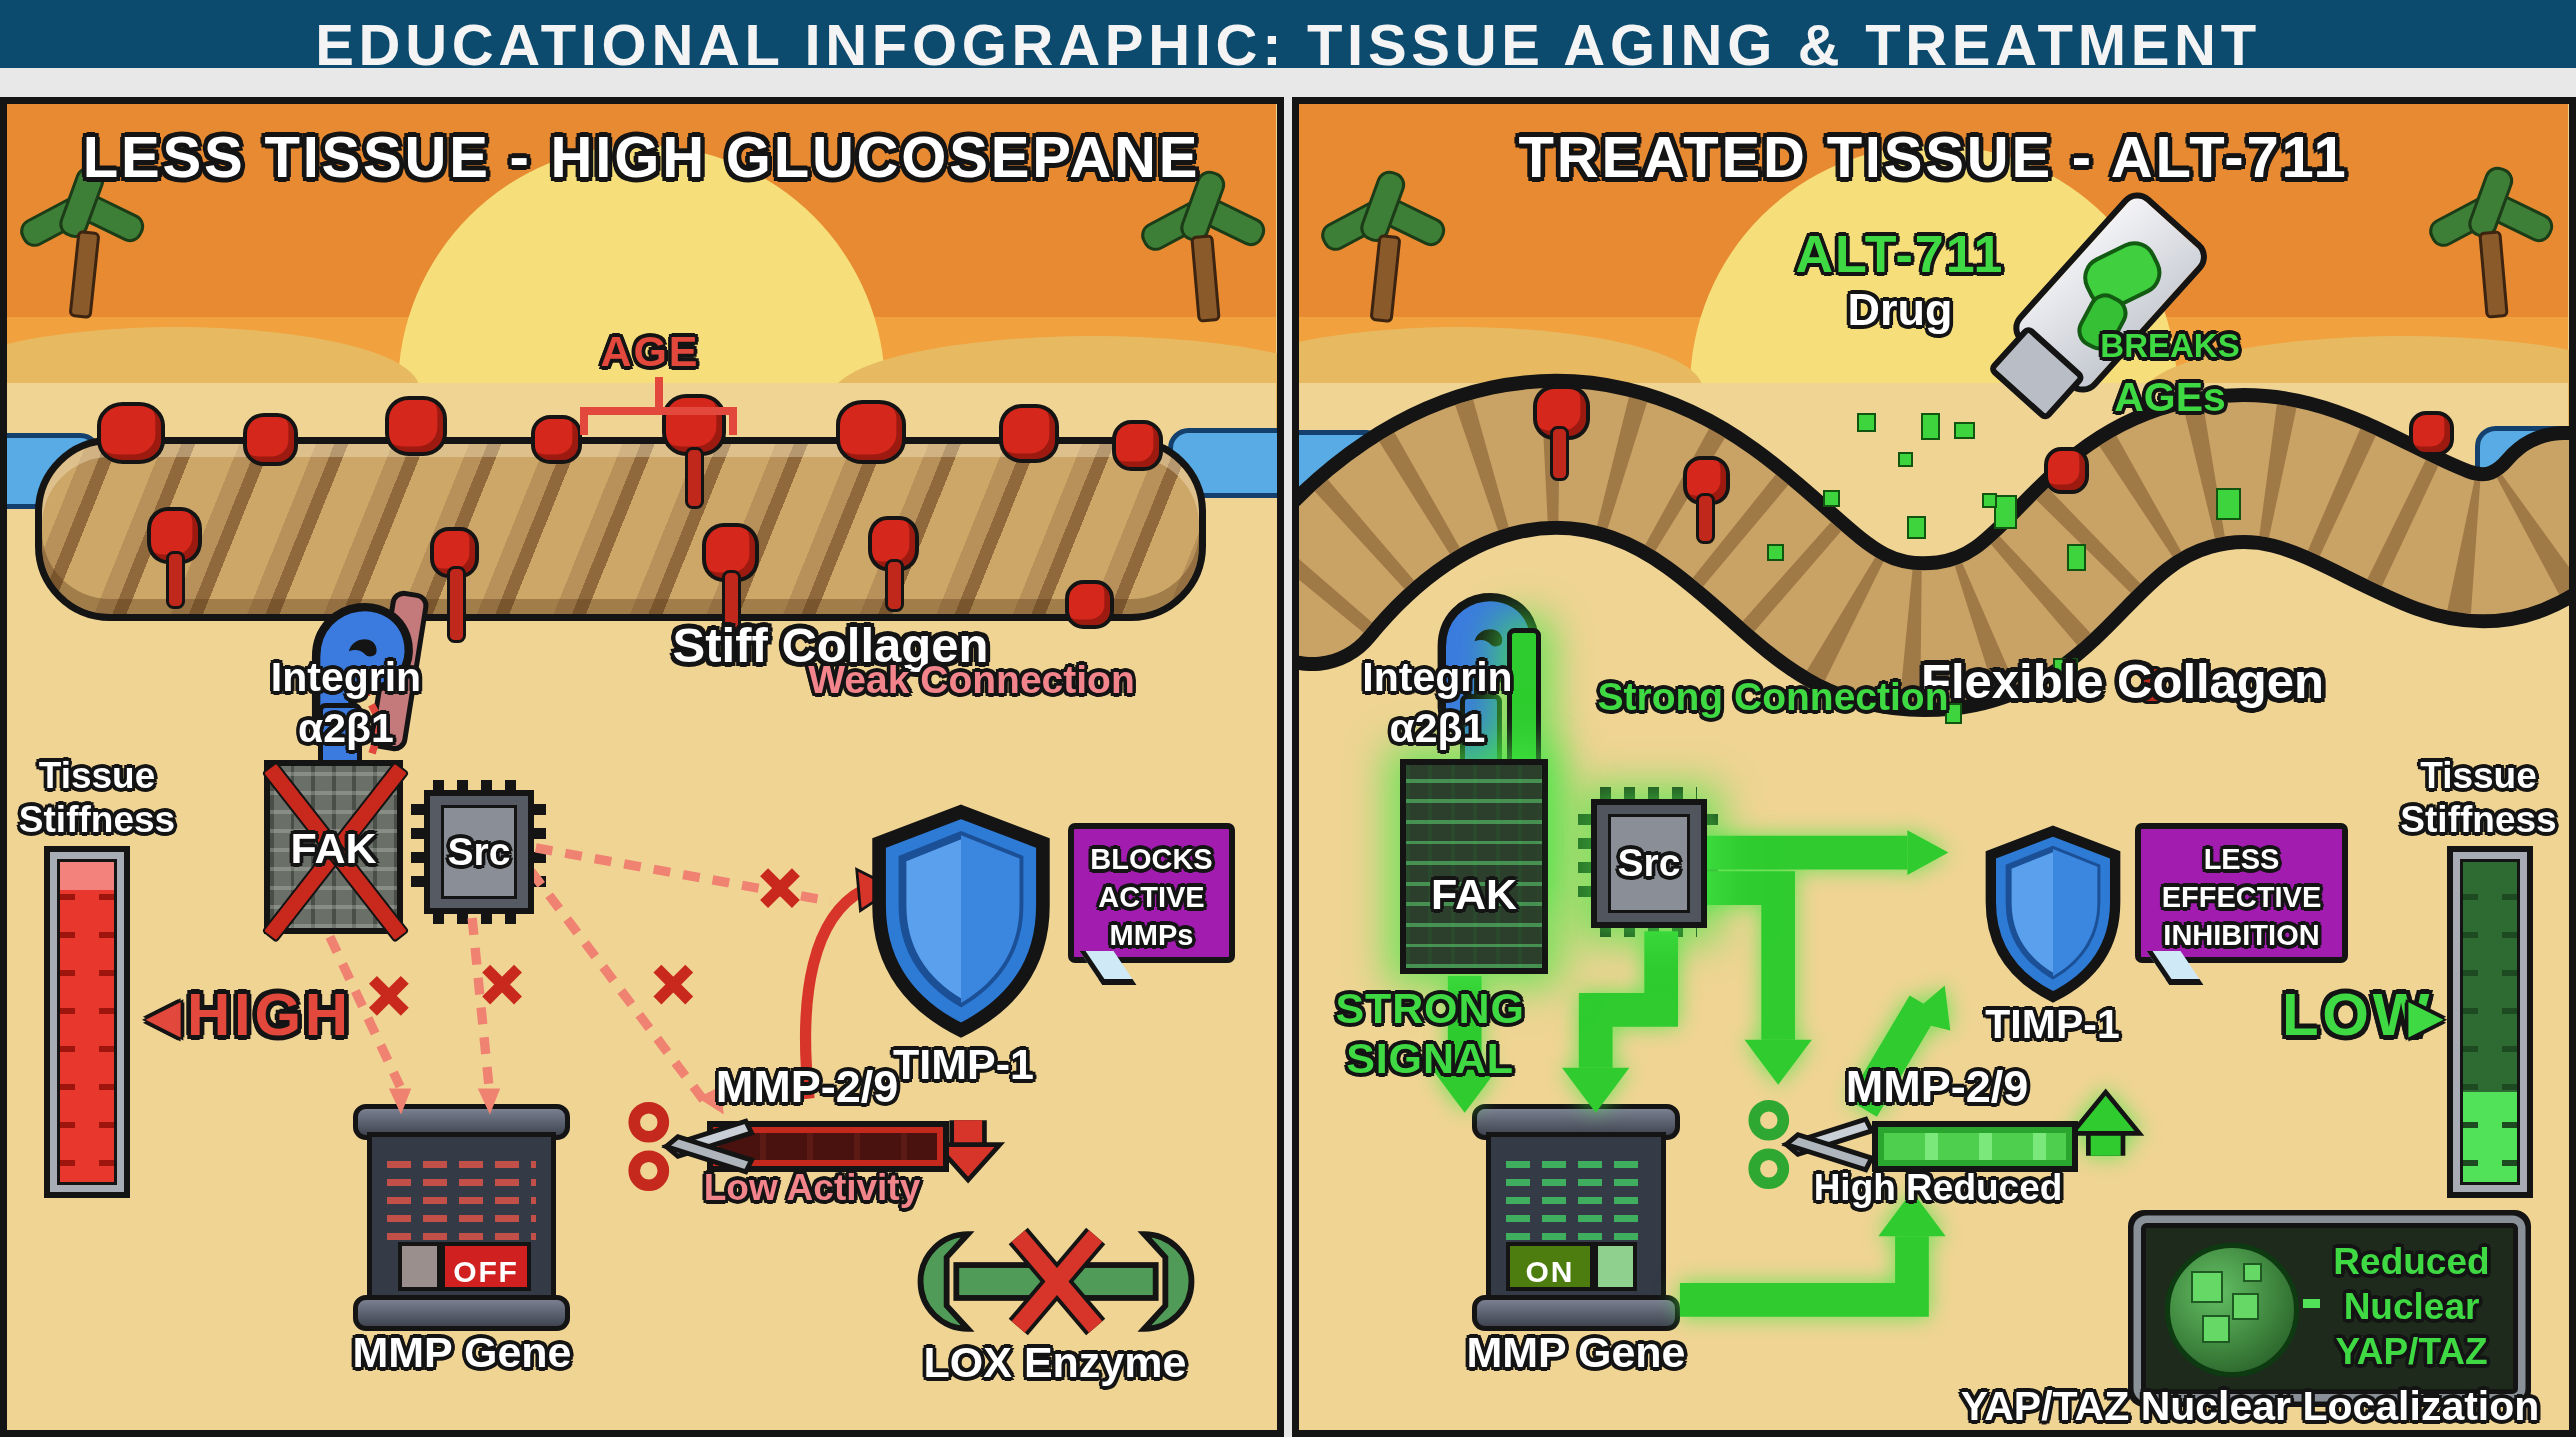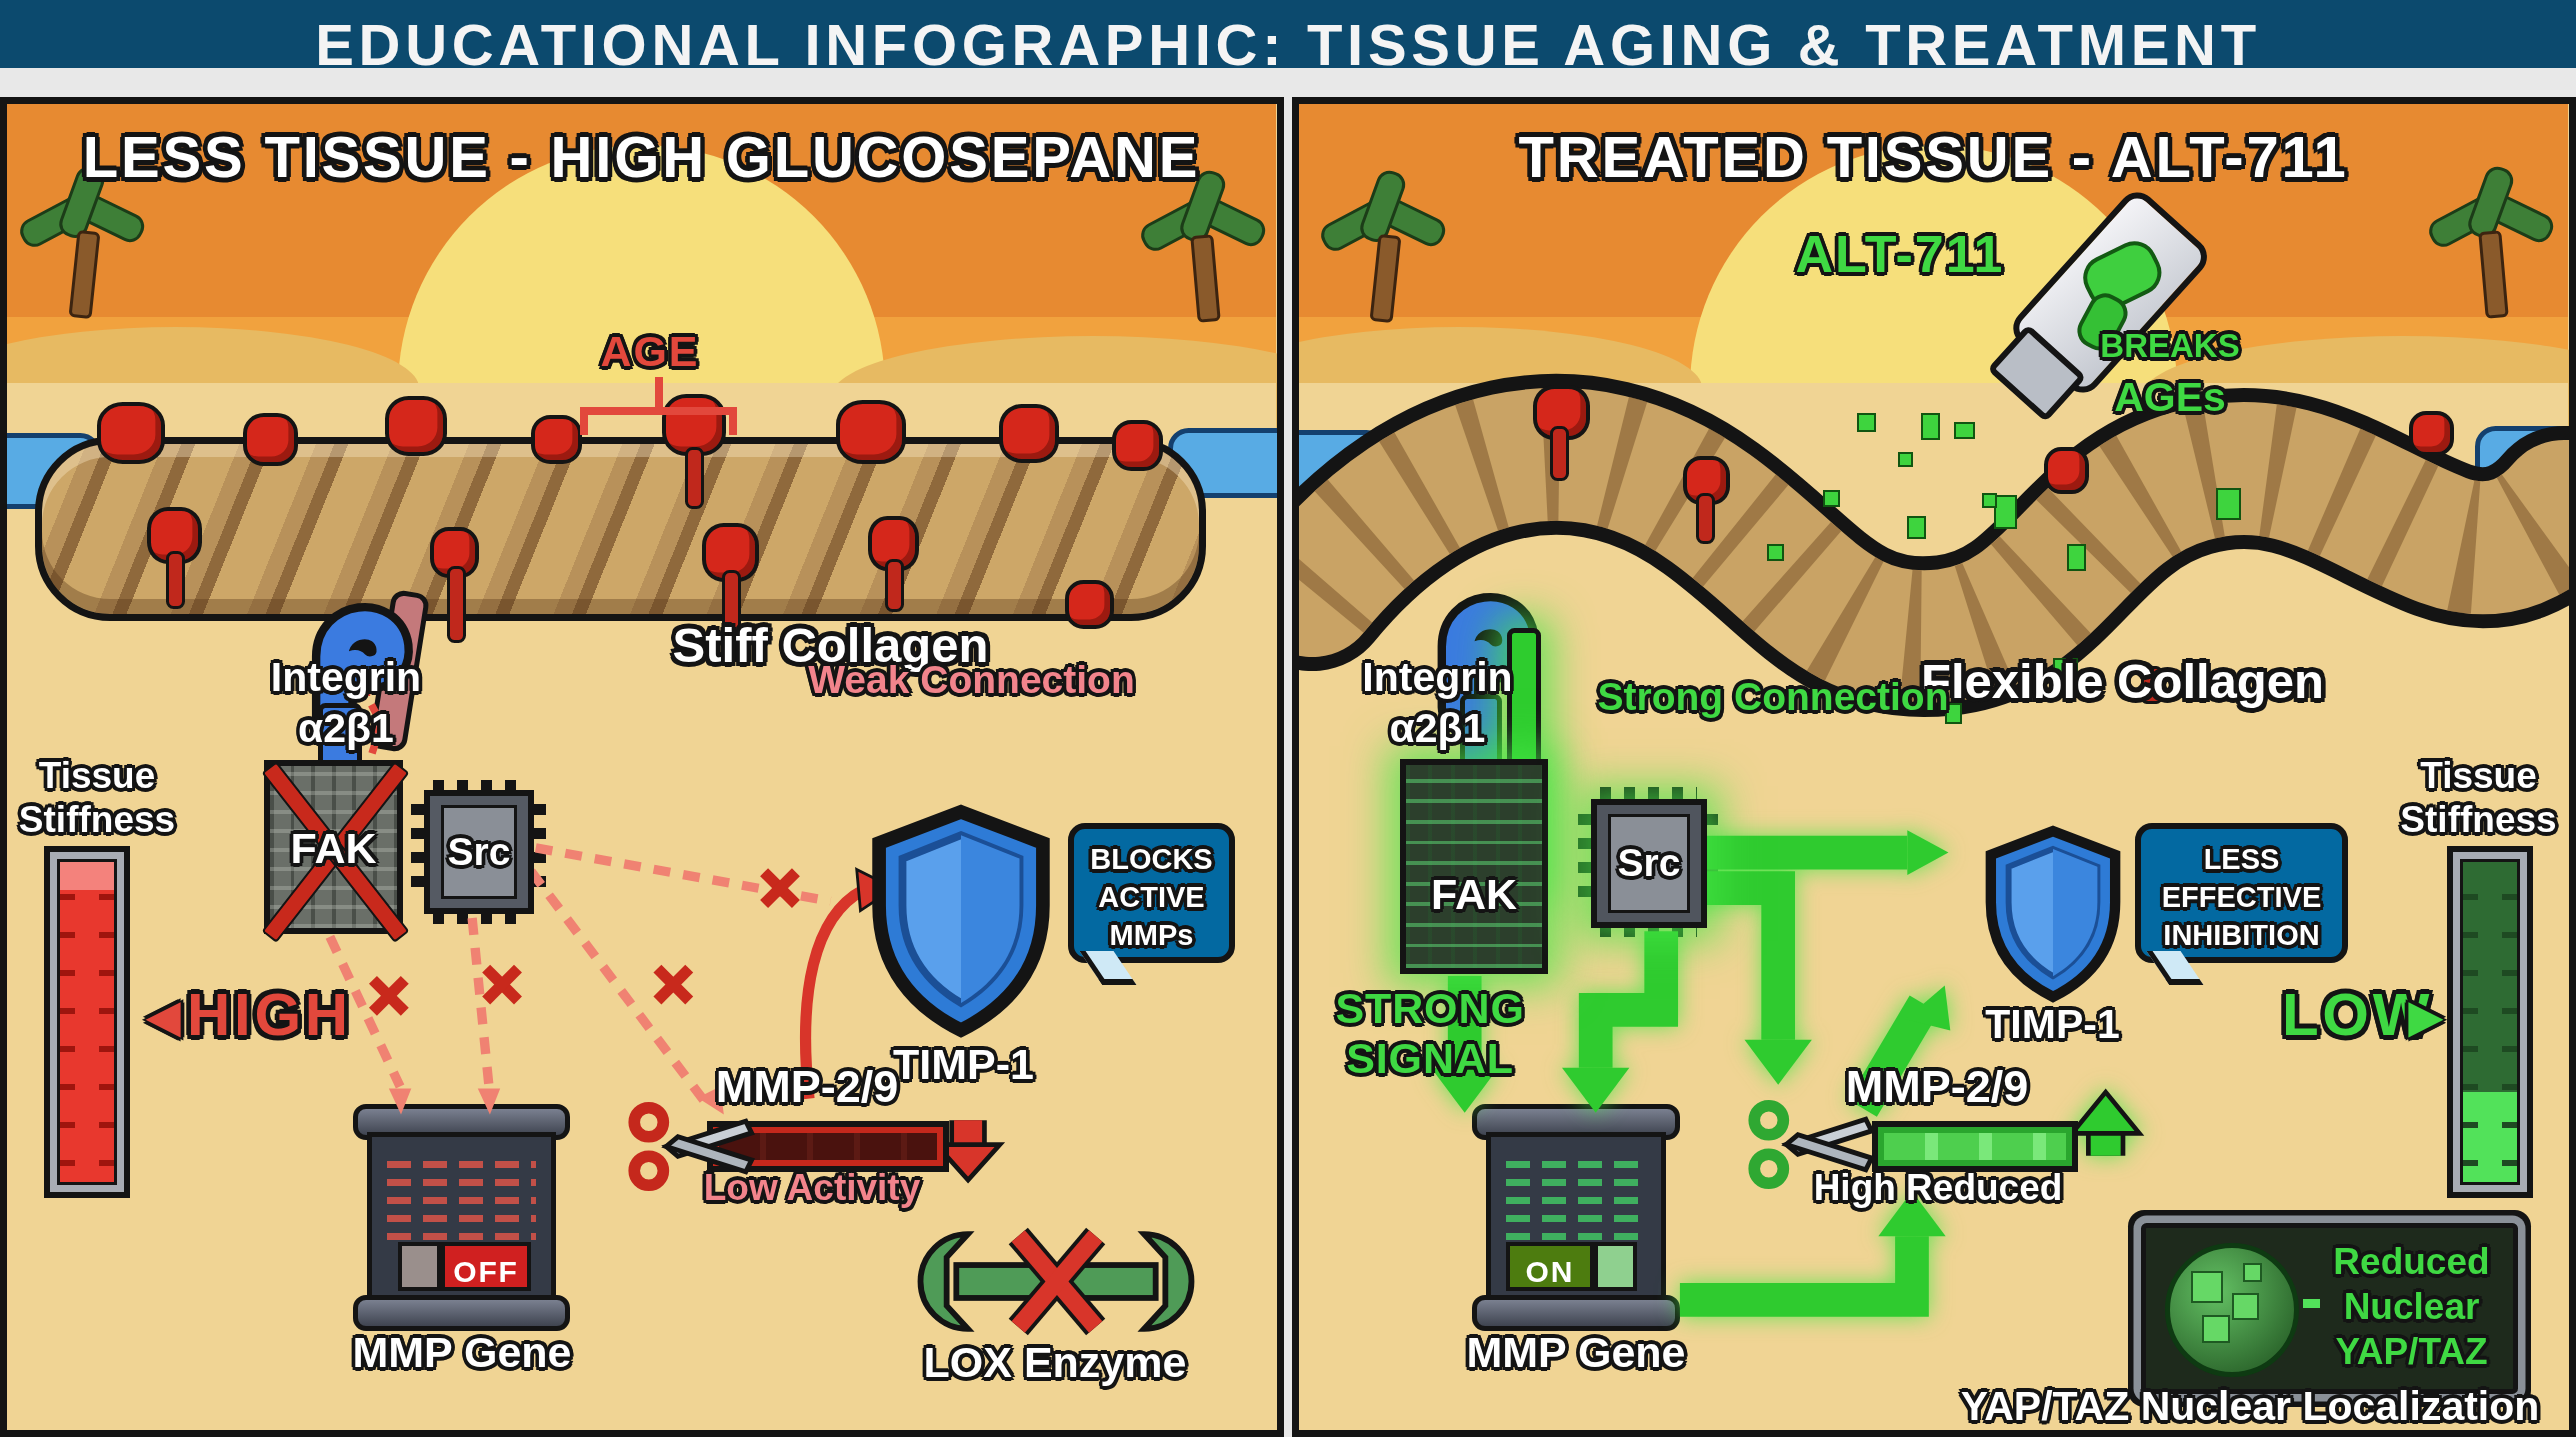--- a/index.html
+++ b/index.html
@@ -27,21 +27,21 @@
   .palm-trunk{position:absolute;width:17px;height:81px;background:#8a5a2b;border:3.7px solid #3c2410;border-radius:5.6px;}
   .rope{position:absolute;background:repeating-linear-gradient(112deg,#cda768 0 41px,#b8915a 41px 58px,#8f693c 58px 71px);
      border:7.5px solid #141414;border-radius:75px;box-shadow:inset 0 13px 0 rgba(255,240,210,.35),inset 0 -15px 0 rgba(80,50,20,.35);}
   .blob{position:absolute;background:#d5271b;border:4.7px solid #141414;border-radius:38%;
      box-shadow:inset -5.6px -5.6px 0 #9c1a10;}
   .drip{position:absolute;width:13px;background:#c0281c;border:3.7px solid #141414;border-radius:7.5px;}
   .debris{position:absolute;background:#3ed43e;border:2.8px solid #115511;}
   .chip{position:absolute;border:6.6px solid #141414;box-sizing:border-box;}
   .chip .lbl{position:absolute;left:0;right:0;text-align:center;}
   .xbar{position:absolute;width:15px;background:#c8291c;border:2.8px solid #141414;border-radius:3.7px;}
-  .bubble{position:absolute;background:#0369a1;border:6.6px solid #141414;border-radius:17px;
+  .bubble{position:absolute;background:#a21caf;border:6.6px solid #141414;border-radius:7px;
      padding:11.2px 9.4px;box-sizing:border-box;}
   .bubble:after{content:"";position:absolute;left:17px;bottom:-28px;width:28px;height:28px;
      background:#cfe9f6;border:6.6px solid #141414;border-top:none;border-right:none;
      transform:skewX(34deg);}
   .bar{position:absolute;border:6.6px solid #141414;box-sizing:border-box;padding:5.6px;}
   .gauge{position:absolute;border:6.6px solid #141414;background:#a8acb4;padding:6.6px;box-sizing:border-box;}
   .gauge .fill{width:100%;height:100%;border:3.7px solid #141414;box-sizing:border-box;}
   .scroll-roller{position:absolute;height:36px;background:linear-gradient(#7a8090,#3f4450);
      border:5.6px solid #141414;border-radius:13px;box-sizing:border-box;}
   .scroll-body{position:absolute;background:#343a46;border:5.6px solid #141414;box-sizing:border-box;}
@@ -269,20 +269,21 @@
     <div class="abs" style="left:1134px;top:86px;width:122px;height:159px;">
       <div class="palm-leaf" style="left:-5.6px;top:17px;transform:rotate(-28deg);"></div>
       <div class="palm-leaf" style="left:49px;top:13px;transform:rotate(26deg);"></div>
       <div class="palm-leaf" style="left:20.6px;top:-1.9px;transform:rotate(-70deg);"></div>
       <div class="palm-trunk" style="left:49px;top:41px;transform:rotate(-5deg);"></div>
     </div>
 
     <div class="abs ctr w o" style="left:0;top:19px;width:1269px;font-size:58px;letter-spacing:2.8px;z-index:7;">TREATED TISSUE - ALT-711</div>
 
     <div class="abs ctr gn o2" style="left:414px;top:120px;width:374px;font-size:52px;letter-spacing:1.9px;z-index:7;">ALT-711</div>
+    <div class="abs ctr w o2" style="left:414px;top:180px;width:374px;font-size:45px;z-index:7;">Drug</div>
 
     <div class="abs" style="left:713px;top:81px;width:159px;height:234px;transform:rotate(42deg);z-index:6;">
       <div class="abs" style="left:34px;top:0;width:94px;height:183px;background:linear-gradient(100deg,#f4f4f7,#c4c8d0);border:6.6px solid #141414;border-radius:19px;">
         <div class="abs" style="left:17px;top:32px;width:47px;height:69px;background:#3fcf3f;border:4.7px solid #135a13;border-radius:22.5px;transform:rotate(22deg);"></div>
         <div class="abs" style="left:41px;top:90px;width:32px;height:49px;background:#35c035;border:4.7px solid #135a13;border-radius:17px;transform:rotate(-14deg);"></div>
       </div>
       <div class="abs" style="left:47px;top:176px;width:67px;height:49px;background:#b9bec6;border:6.6px solid #141414;border-radius:7.5px;"></div>
     </div>
     <div class="abs ctr gn o2" style="left:693px;top:223px;width:356px;font-size:33px;z-index:7;">BREAKS</div>
     <div class="abs ctr gn o2" style="left:693px;top:270px;width:356px;font-size:41px;z-index:7;">AGEs</div>

